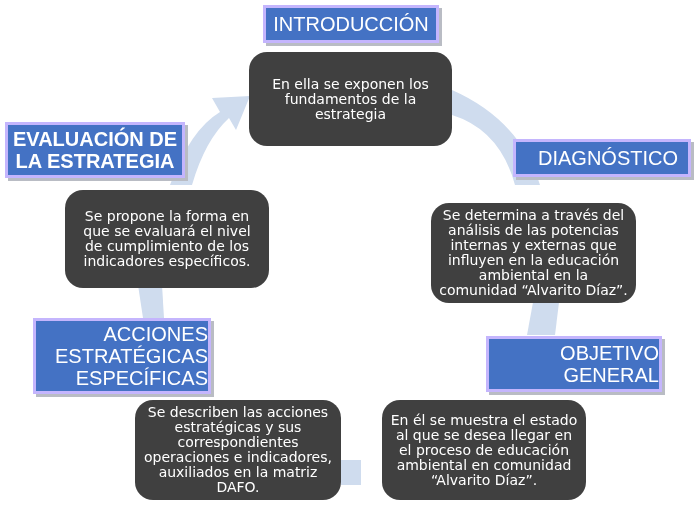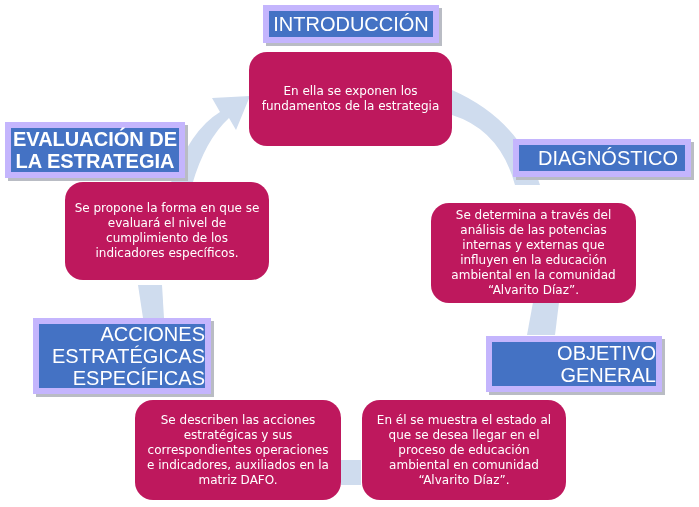--- a/index.html
+++ b/index.html
@@ -1,29 +1,29 @@
 <!DOCTYPE html>
 <html><head>
 <meta charset="utf-8">
 <style>
   html, body { margin: 0; padding: 0; background: #ffffff; }
   body { width: 699px; height: 507px; position: relative; overflow: hidden;
          font-family: "Liberation Sans", sans-serif; }
   svg.ring { position: absolute; left: 0; top: 0; }
   .title {
     position: absolute; background: #4472c4; color: #ffffff;
-    border: 6px solid #c4b5fd; box-shadow: 3px 3px 0 #b9bcc4;
+    border: 3px solid #c4b5fd; box-shadow: 3px 3px 0 #b9bcc4;
     display: flex; align-items: center; justify-content: center; text-align: center;
     font-family: "Liberation Sans", sans-serif; font-size: 20px; line-height: 22px;
     box-sizing: border-box;
   }
   .card {
-    position: absolute; background: #be185d; color: #ffffff; border-radius: 18px;
+    position: absolute; background: #404040; color: #ffffff; border-radius: 18px;
     display: flex; align-items: center; justify-content: center; text-align: center;
-    font-family: "DejaVu Sans", sans-serif; font-size: 12px; line-height: 15px;
+    font-family: "DejaVu Sans", sans-serif; font-size: 14px; line-height: 15px;
     box-sizing: border-box; padding: 6px 8px;
   }
 </style>
 </head>
 <body>
 
 <svg class="ring" width="699" height="507">
 
   <path d="M452,90 Q520,120 540,185 L515,185 Q500,130 452,115 Z" fill="#cfdcee"></path>
 
@@ -43,32 +43,32 @@
   <span>INTRODUCCIÓN</span>
 </div>
 
 <div class="card" style="left:431px; top:203px; width:205px; height:100px;">
   <span>Se determina a través del análisis de las potencias internas y externas que influyen en la educación ambiental en la comunidad “Alvarito Díaz”.</span>
 </div>
 <div class="title" style="left:513px; top:139px; width:178px; height:38px;padding-left:12px;">
   <span>DIAGNÓSTICO</span>
 </div>
 
-<div class="card" style="left:362px; top:400px; width:204px; height:100px;">
+<div class="card" style="left:382px; top:400px; width:204px; height:100px;">
   <span>En él se muestra el estado al que se desea llegar en el proceso de educación ambiental en comunidad “Alvarito Díaz”.</span>
 </div>
 <div class="title" style="left:486px; top:336px; width:176px; height:56px;text-align:right;">
   <span>OBJETIVO GENERAL</span>
 </div>
 
 <div class="card" style="left:135px; top:400px; width:206px; height:100px;">
   <span>Se describen las acciones estratégicas y sus correspondientes operaciones e indicadores, auxiliados en la matriz DAFO.</span>
 </div>
 <div class="title" style="left:33px; top:318px; width:178px; height:76px;text-align:right;">
   <span>ACCIONES ESTRATÉGICAS ESPECÍFICAS</span>
 </div>
 
-<div class="card" style="left:65px; top:182px; width:204px; height:98px;">
+<div class="card" style="left:65px; top:190px; width:204px; height:98px;">
   <span>Se propone la forma en que se evaluará el nivel de cumplimiento de los indicadores específicos.</span>
 </div>
 <div class="title" style="left:5px; top:122px; width:180px; height:56px;font-weight:bold;">
   <span>EVALUACIÓN DE LA ESTRATEGIA</span>
 </div>
 
 </body></html>

